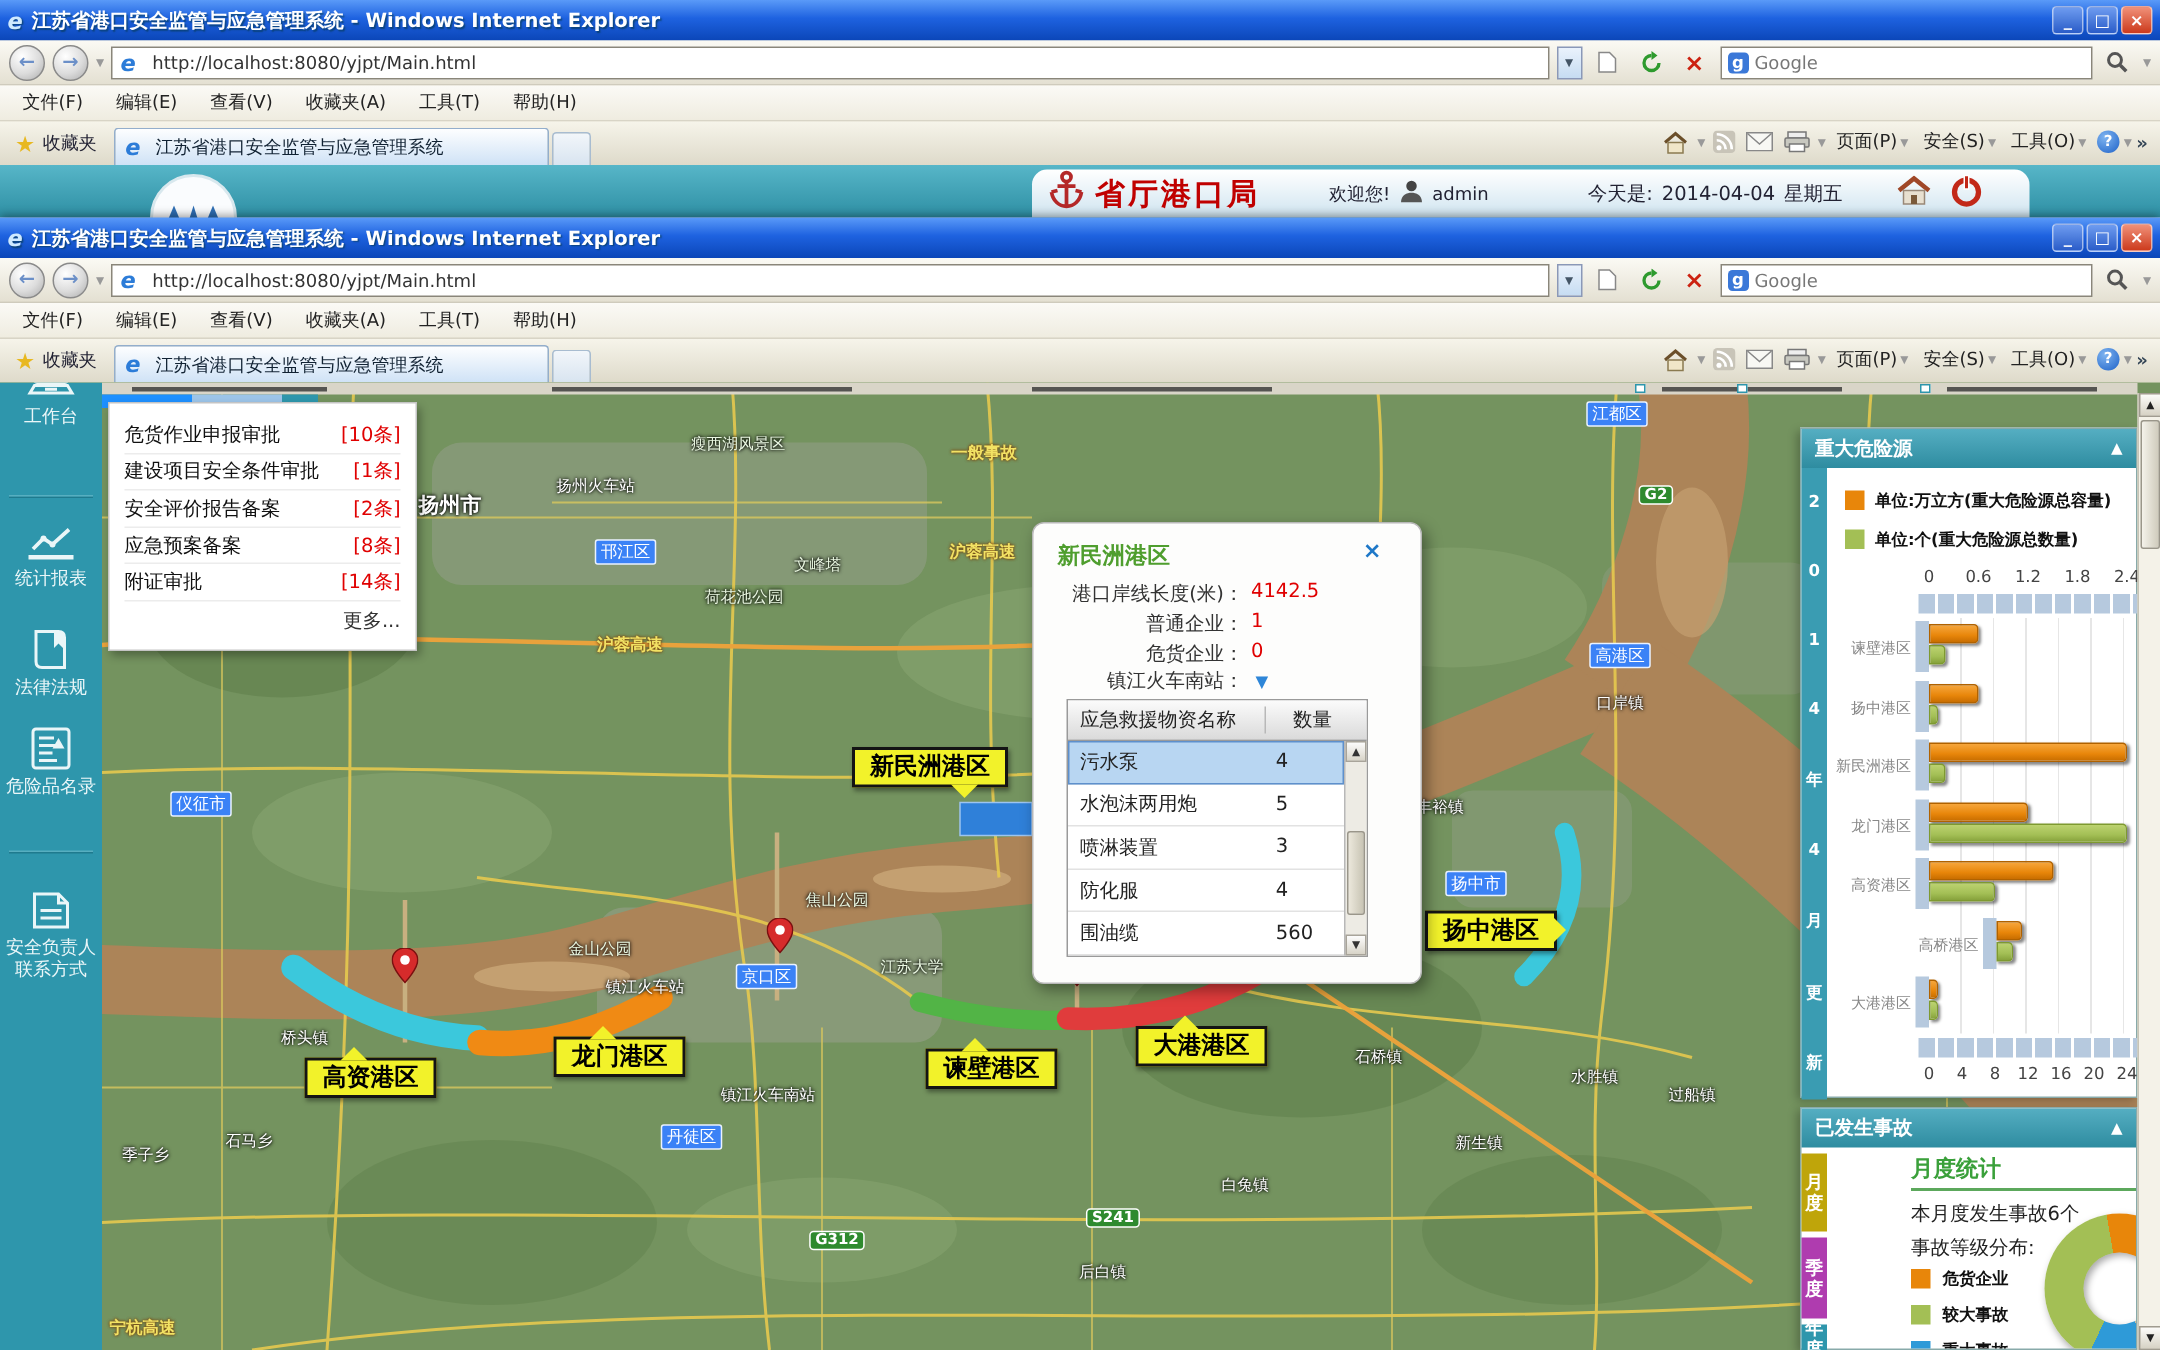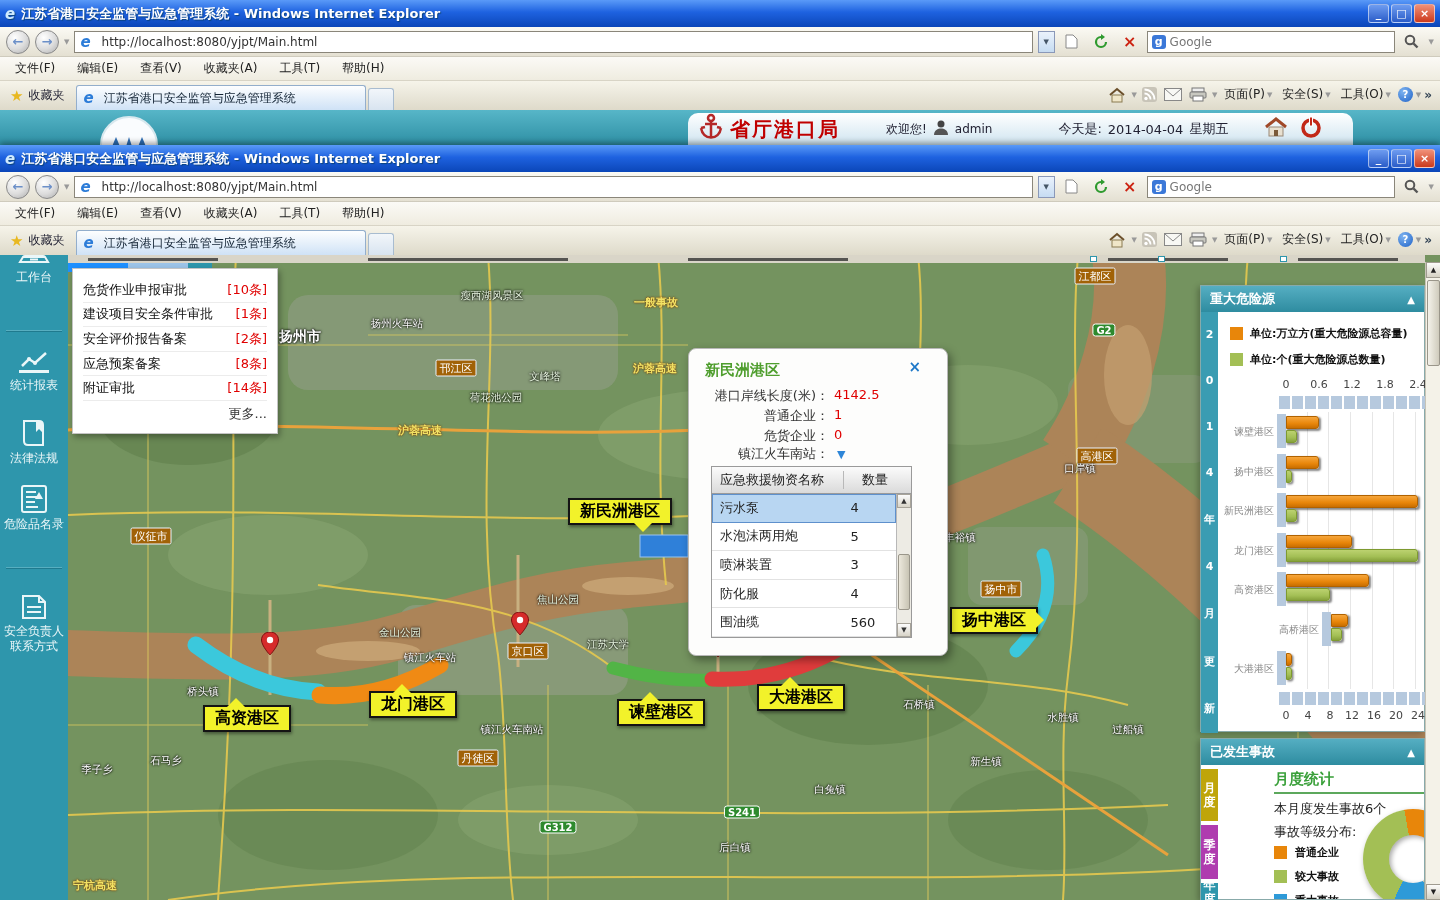--- a/index.html
+++ b/index.html
@@ -73,21 +73,21 @@
   
   .sidebar{position:absolute;left:0;top:0;width:68px;height:645px;background:#2E96AC;color:#EAF6F8;z-index:30;}
   .sb-item{position:absolute;left:0;width:68px;text-align:center;font-size:12px;line-height:15px;white-space:pre-line;}
   .sb-icon{display:flex;justify-content:center;margin-bottom:3px;}
   .sb-sep{position:absolute;left:6px;width:56px;height:1px;background:#57AEC0;box-shadow:0 1px 0 #1F7A8E;}
   
   .map{position:absolute;left:68px;top:0;width:1357px;height:645px;overflow:hidden;}
   .maplbl{position:absolute;transform:translate(-50%,-50%);font-size:11px;color:#fff;white-space:nowrap;
           text-shadow:0 0 2px #000,0 0 3px #000;z-index:5;}
   .maplbl.city{font-size:14px;font-weight:bold;}
-  .maplbl.tag{background:#a16207;border:1px solid #EAF2FF;border-radius:2px;padding:0 3px;font-size:11px;text-shadow:none;margin-left:17px;}
+  .maplbl.tag{background:#3b82f6;border:1px solid #EAF2FF;border-radius:2px;padding:0 3px;font-size:11px;text-shadow:none;}
   .maplbl.town{font-size:10.5px;}
   .maplbl.scenic{color:#EAF8E2;font-size:10.5px;}
   .maplbl.shield{background:#2E8A2E;border:1px solid #fff;border-radius:3px;padding:0 3px;font-size:10px;
                  font-weight:bold;text-shadow:none;}
   .maplbl.hwy{color:#F2E264;font-weight:bold;text-shadow:0 0 2px #7A4A10,0 0 2px #7A4A10;}
   .pin{position:absolute;transform:translate(-50%,-100%);z-index:8;}
   .callout{position:absolute;transform:translate(-50%,0);background:#F2F22A;border:2px solid #141414;color:#000;
            font-size:16px;font-weight:bold;padding:1px 10px;white-space:nowrap;z-index:10;box-shadow:1px 2px 3px #0006;}
   .tail{position:absolute;width:0;height:0;border:9px solid transparent;}
   .tail-top{top:-18px;left:26%;border-bottom-color:#F2F22A;}
@@ -500,30 +500,30 @@
           <path d="M975,300 Q992,352 948,396" stroke="#3BC8DC" stroke-width="13"></path>
         </g>
         <rect x="572" y="280" width="48" height="22" fill="#2F80D9" stroke="#9CC4F0"></rect>
       </svg>
     </div>
 
     <div id="map-labels">
         <div class="maplbl city" style="left: 300px; top: 82px;">扬州市</div>
         <div class="maplbl scenic" style="left: 492px; top: 41px;">瘦西湖风景区</div>
         <div class="maplbl town" style="left: 397px; top: 69px;">扬州火车站</div>
-        <div class="maplbl tag" style="left: 439px; top: 113px;">邗江区</div>
+        <div class="maplbl tag" style="left: 417px; top: 113px;">邗江区</div>
         <div class="maplbl scenic" style="left: 496px; top: 102px; margin-top: 41px;">荷花池公园</div>
         <div class="maplbl scenic" style="left: 545px; top: 122px;">文峰塔</div>
         <div class="maplbl tag" style="left: 1078px; top: 21px;">江都区</div>
         <div class="maplbl hwy" style="left: 656px; top: 47px;">一般事故</div>
         <div class="maplbl hwy" style="left: 655px; top: 113px;">沪蓉高速</div>
         <div class="maplbl hwy" style="left: 420px; top: 175px;">沪蓉高速</div>
         <div class="maplbl tag" style="left: 134px; top: 281px;">仪征市</div>
         <div class="maplbl town" style="left: 635px; top: 257px;">六圩乡</div>
-        <div class="maplbl tag" style="left: 1080px; top: 201px; font-family: Liberation Serif, serif;">高港区</div>
+        <div class="maplbl tag" style="left: 1080px; top: 182px; font-family: Liberation Serif, serif;">高港区</div>
         <div class="maplbl town" style="left: 1080px; top: 214px;">口岸镇</div>
         <div class="maplbl tag" style="left: 984px; top: 334px;">扬中市</div>
         <div class="maplbl town" style="left: 960px; top: 283px;">丰裕镇</div>
         <div class="maplbl town" style="left: 430px; top: 403px;">镇江火车站</div>
         <div class="maplbl tag" style="left: 511px; top: 396px;">京口区</div>
         <div class="maplbl scenic" style="left: 400px; top: 378px;">金山公园</div>
         <div class="maplbl scenic" style="left: 558px; top: 345px;">焦山公园</div>
         <div class="maplbl scenic" style="left: 608px; top: 390px;">江苏大学</div>
         <div class="maplbl town" style="left: 512px; top: 475px;">镇江火车南站</div>
         <div class="maplbl tag" style="left: 461px; top: 503px;">丹徒区</div>
@@ -809,21 +809,21 @@
           </div>
         </div>
       <div class="ac-body">
         <div class="ac-title">月度统计</div>
         <div class="ac-line"></div>
         <div class="ac-sum">本月度发生事故6个</div>
         <div class="ac-dist">事故等级分布:</div>
         <div id="ac-legend">
             <div class="ac-leg" style="top: 80px;">
               <span class="leg-sq" style="background: rgb(232, 134, 10);"></span>
-              <span>普通企业</span>
+              <span>危货企业</span>
             </div>
             <div class="ac-leg" style="top: 104px;">
               <span class="leg-sq" style="background: rgb(163, 191, 85);"></span>
               <span>较大事故</span>
             </div>
             <div class="ac-leg" style="top: 128px;">
               <span class="leg-sq" style="background: rgb(46, 154, 216);"></span>
               <span>重大事故</span>
             </div>
           </div>

